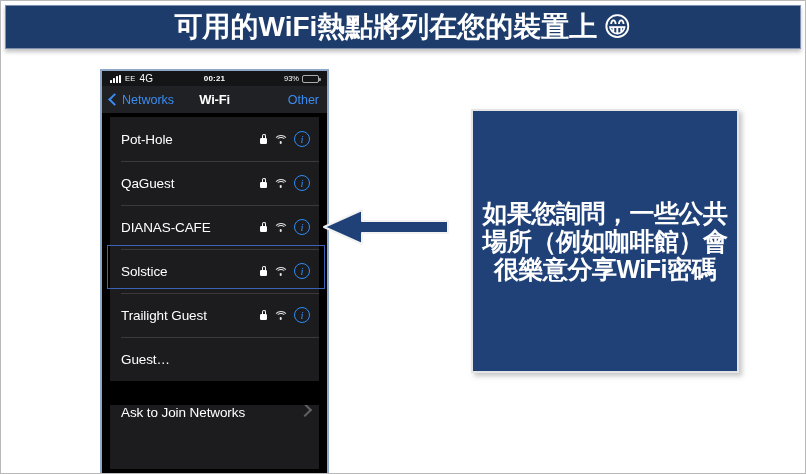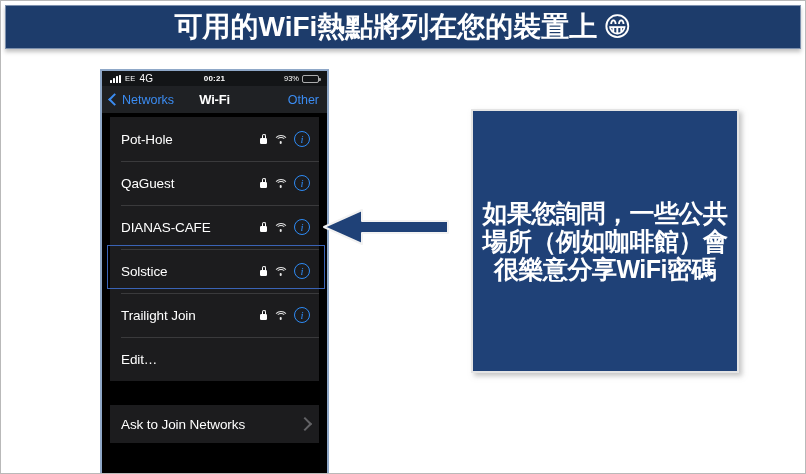--- a/index.html
+++ b/index.html
@@ -326,23 +326,22 @@
     border: 1.5px solid #3a63b5;
     box-sizing: border-box;
     pointer-events: none;
     z-index: 5;
   }
 
   .group.ask {
     margin-top: 24px;
   }
   .ask-row {
-    height: 38px;
-    display: flex;
-    align-items: center;
+    height: 64px;
+    display: flex;
     padding: 0 9px 0 11px;
     box-sizing: border-box;
   }
   .ask-texts { display: flex; flex-direction: column; gap: 2px; }
   .ask-title { color: #ffffff; font-size: 13.5px; letter-spacing: -0.1px; }
   .ask-sub { color: #8e8e93; font-size: 13px; letter-spacing: -0.1px; }
   .chev-right {
     margin-left: auto;
     display: inline-block;
     width: 8px; height: 8px;
@@ -487,36 +486,36 @@
                 </span>
                 <span class="wifi">
                   <span class="a1"></span>
                   <span class="a2"></span>
                   <span class="dot"></span>
                 </span>
                 <span class="info-btn">i</span>
               </span>
             </div>
             <div class="row">
-              <span class="row-label">Trailight Join</span>
+              <span class="row-label">Trailight Guest</span>
               <span class="row-icons">
                 <span class="lock">
                   <span class="shackle"></span>
                   <span class="body"></span>
                 </span>
                 <span class="wifi">
                   <span class="a1"></span>
                   <span class="a2"></span>
                   <span class="dot"></span>
                 </span>
                 <span class="info-btn">i</span>
               </span>
             </div>
             <div class="row">
-              <span class="row-label">Edit…</span>
+              <span class="row-label">Guest…</span>
               <span class="row-icons"></span>
             </div>
           </div>
 
         <div class="highlight-box"></div>
 
         <div class="group ask">
           <div class="ask-row">
             <div class="ask-texts">
               <span class="ask-title">Ask to Join Networks</span>

